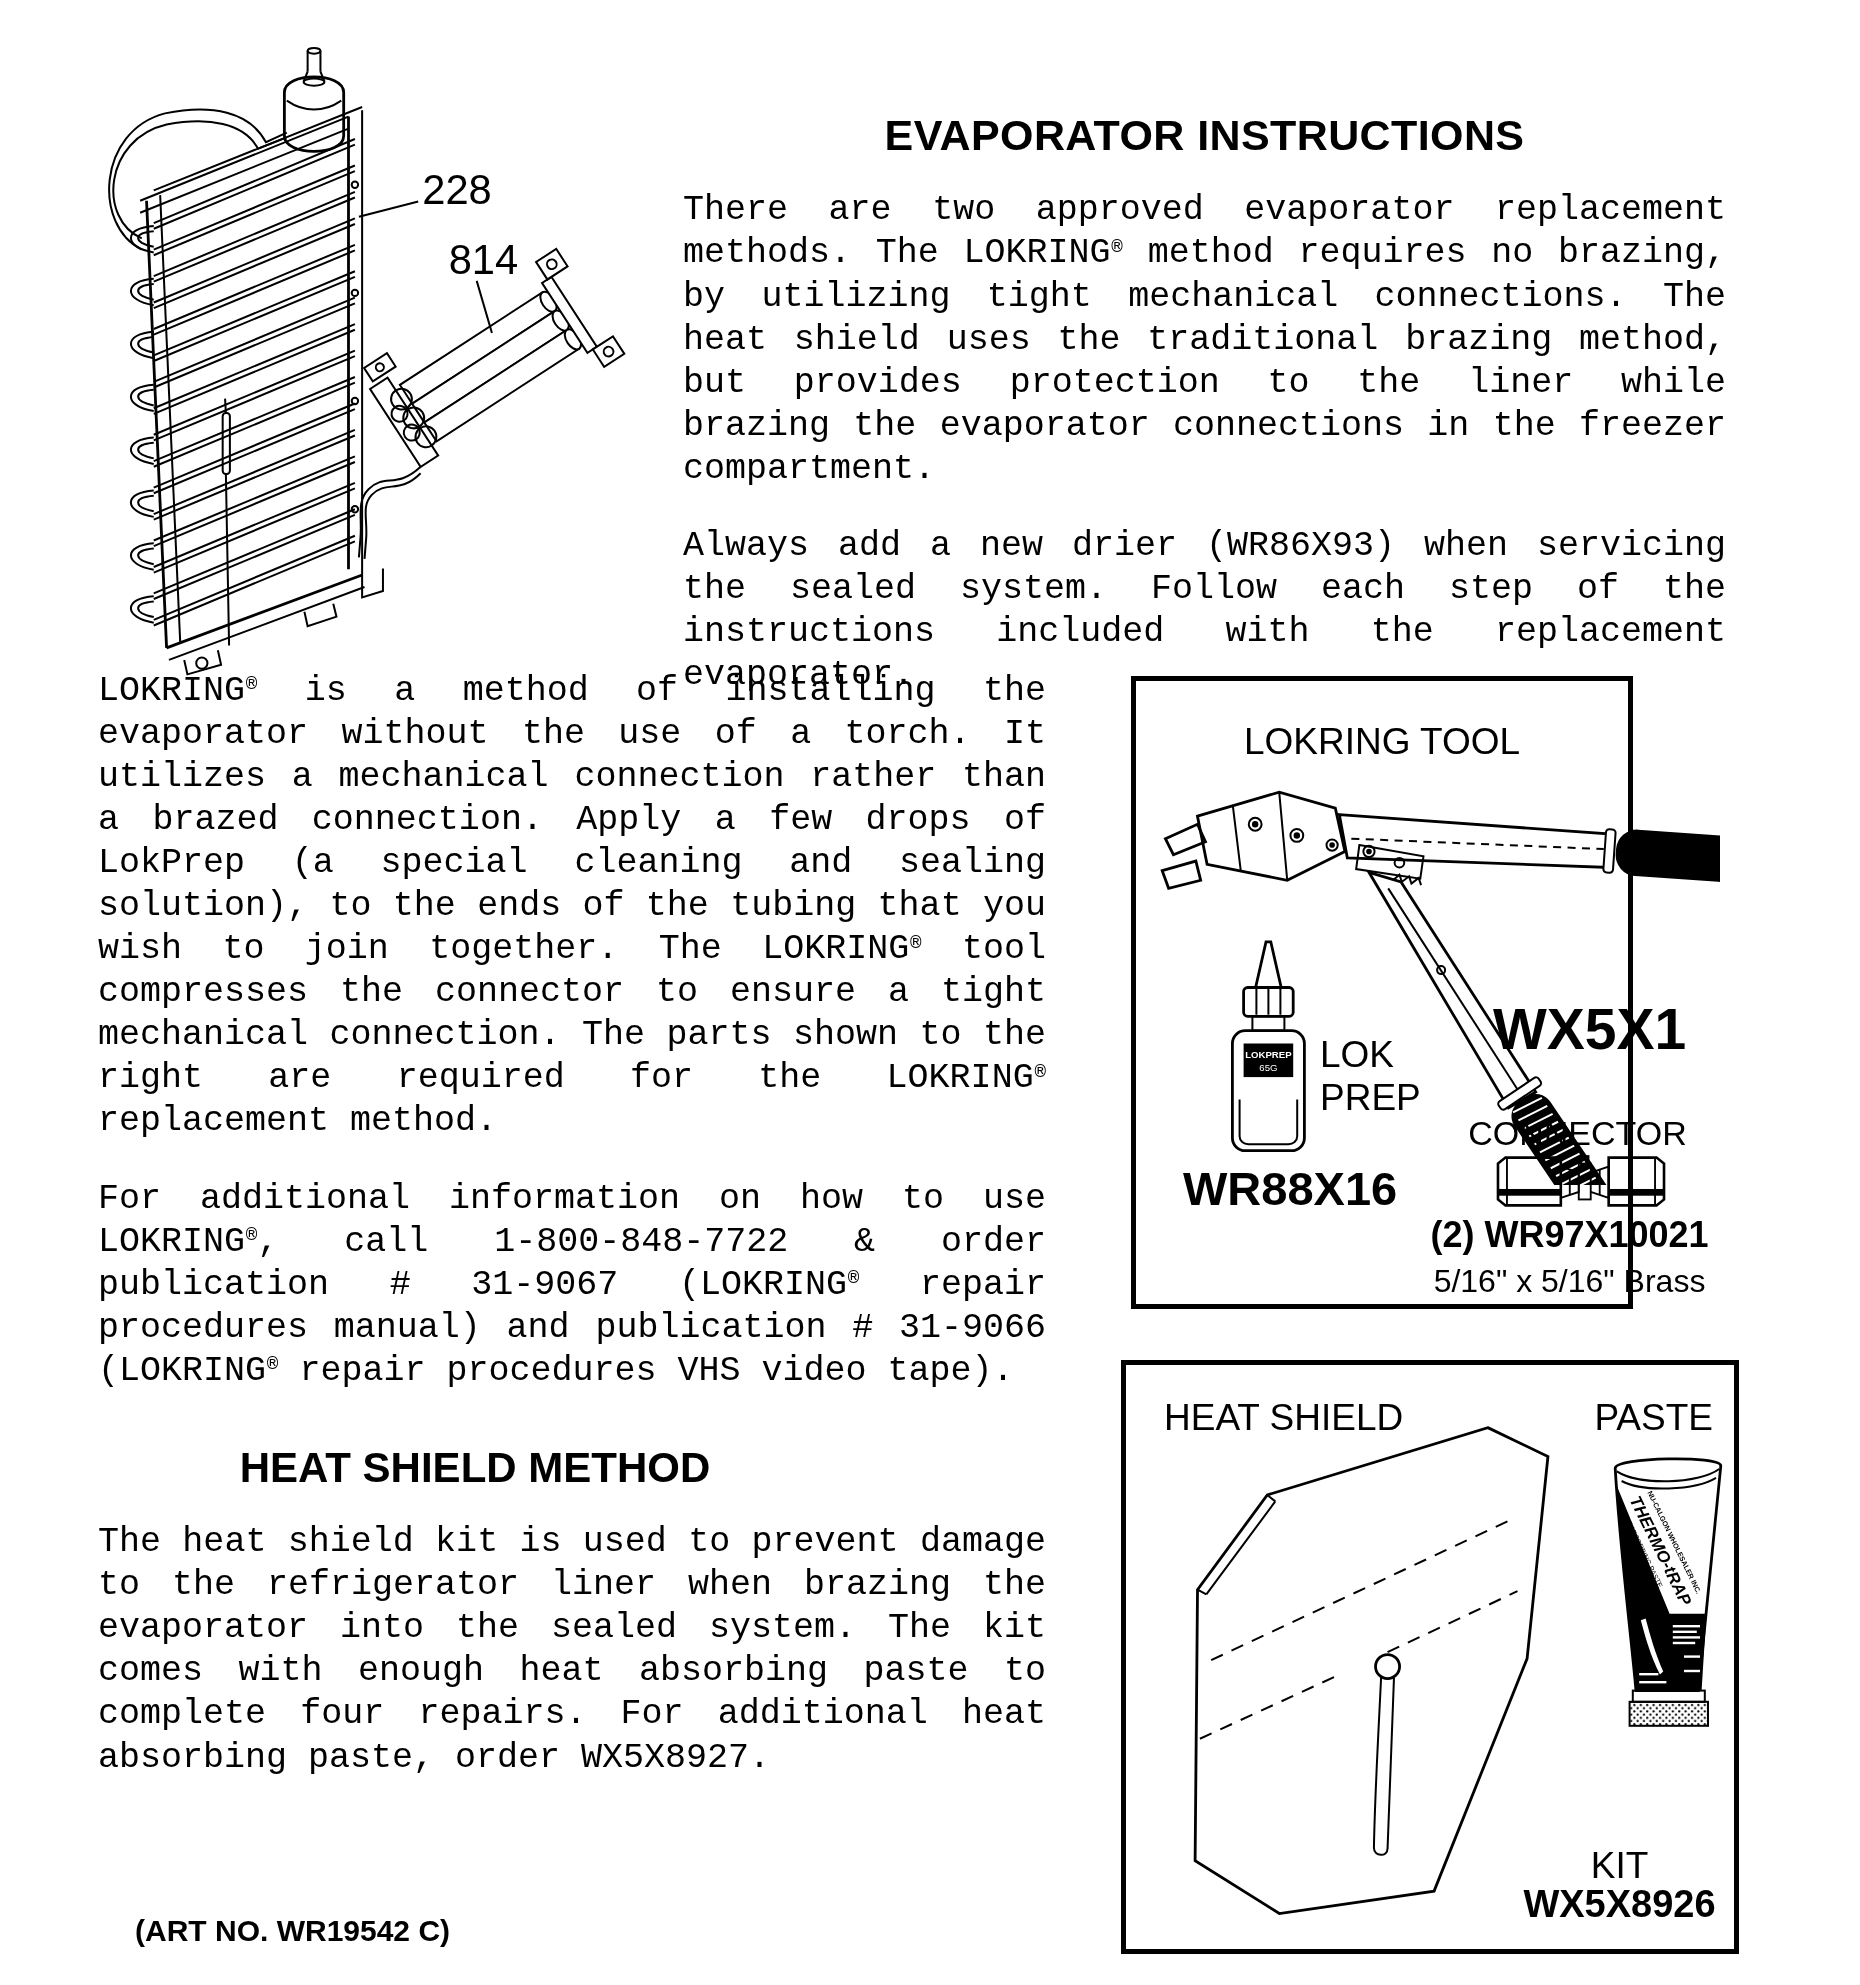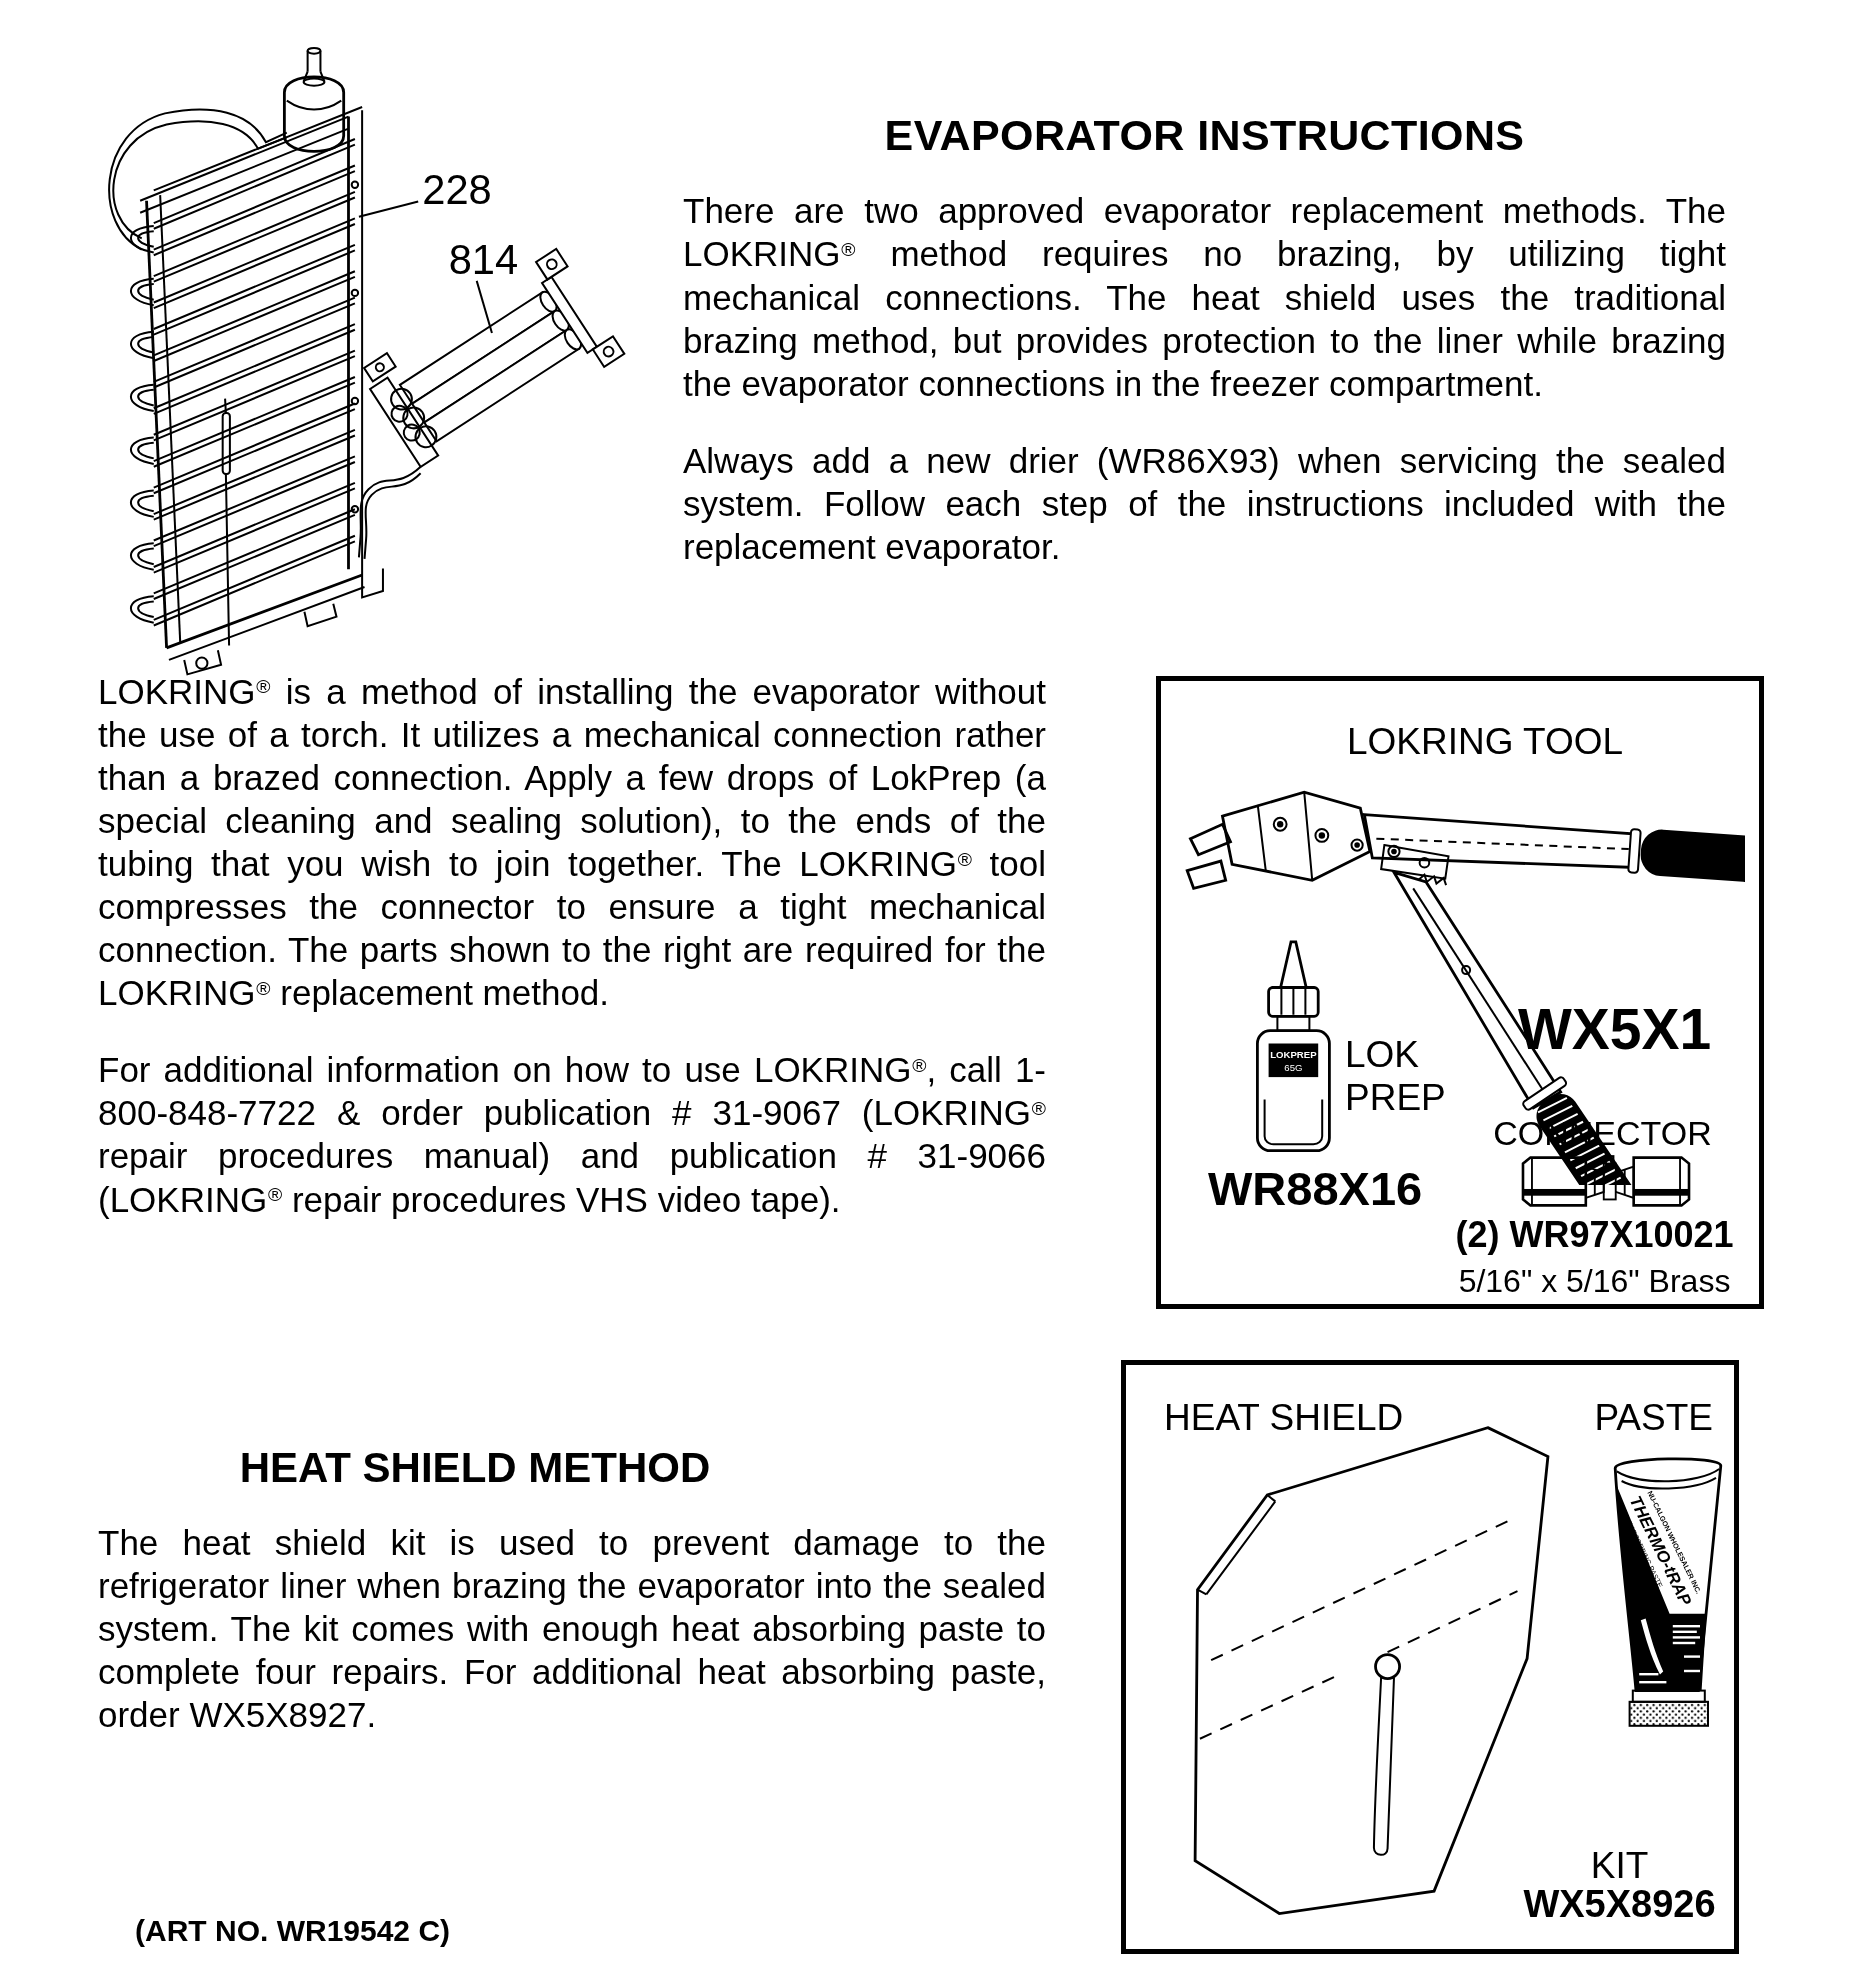--- a/index.html
+++ b/index.html
@@ -10,21 +10,21 @@
     color:#000;
   }
   .abs { position:absolute; }
 
   
   .doc-title {
     font-size:43px; font-weight:bold; text-align:center; line-height:1.15;
     letter-spacing:0.4px;
   }
   .body-par {
-    font-size:35px; line-height:1.23; text-align:justify;
+    font-size:35px; line-height:1.23; text-align:justify;font-family:Liberation Mono, monospace;
   }
   .body-par + .body-par { margin-top:34px; }
   .section-head {
     font-size:42px; font-weight:bold; text-align:center; line-height:1.15;
     width:754px;
   }
   sup.reg { font-size:55%; vertical-align:0.55em; line-height:0; margin-left:0.8px; }
 
   #evap-instructions { left:683px; top:111px; width:1043px; }
   #evap-instructions .doc-title { margin-bottom:29px; }
@@ -32,21 +32,21 @@
   #lokring-section { left:98px; top:670px; width:948px; }
   #lokring-section .section-head { margin-bottom:29px; }
 
   #heatshield-section { left:98px; top:1444px; width:948px; }
   #heatshield-section .section-head { margin-bottom:29px; }
 
   #art-no { left:135px; top:1914px; font-size:30px; font-weight:bold; }
 
   
   .parts-box { border:5.6px solid #000; background:#fff; }
-  #box-lokring { left:1156px; top:676px; width:608px; height:633px;padding-left:25px; }
+  #box-lokring { left:1131px; top:676px; width:502px; height:633px; }
   #box-heatshield { left:1121px; top:1360px; width:618px; height:594px; }
 
   .box-title { width:100%; text-align:center; top:40px; font-size:37px; }
   #wx5x1-label { left:357px; top:315px; font-size:57px; font-weight:bold; }
   #lokprep-caption { left:184px; top:353px; font-size:37px; line-height:1.16; }
   #wr88x16-label { left:47px; top:480px; font-size:47px; font-weight:bold; }
   #connector-label { left:289px; top:433px; width:305px; text-align:center; font-size:34px; }
   #connector-part { left:265px; top:533px; width:337px; text-align:center; font-size:36px; font-weight:bold; }
   #connector-size { left:265px; top:582px; width:337px; text-align:center; font-size:32px; }
 

